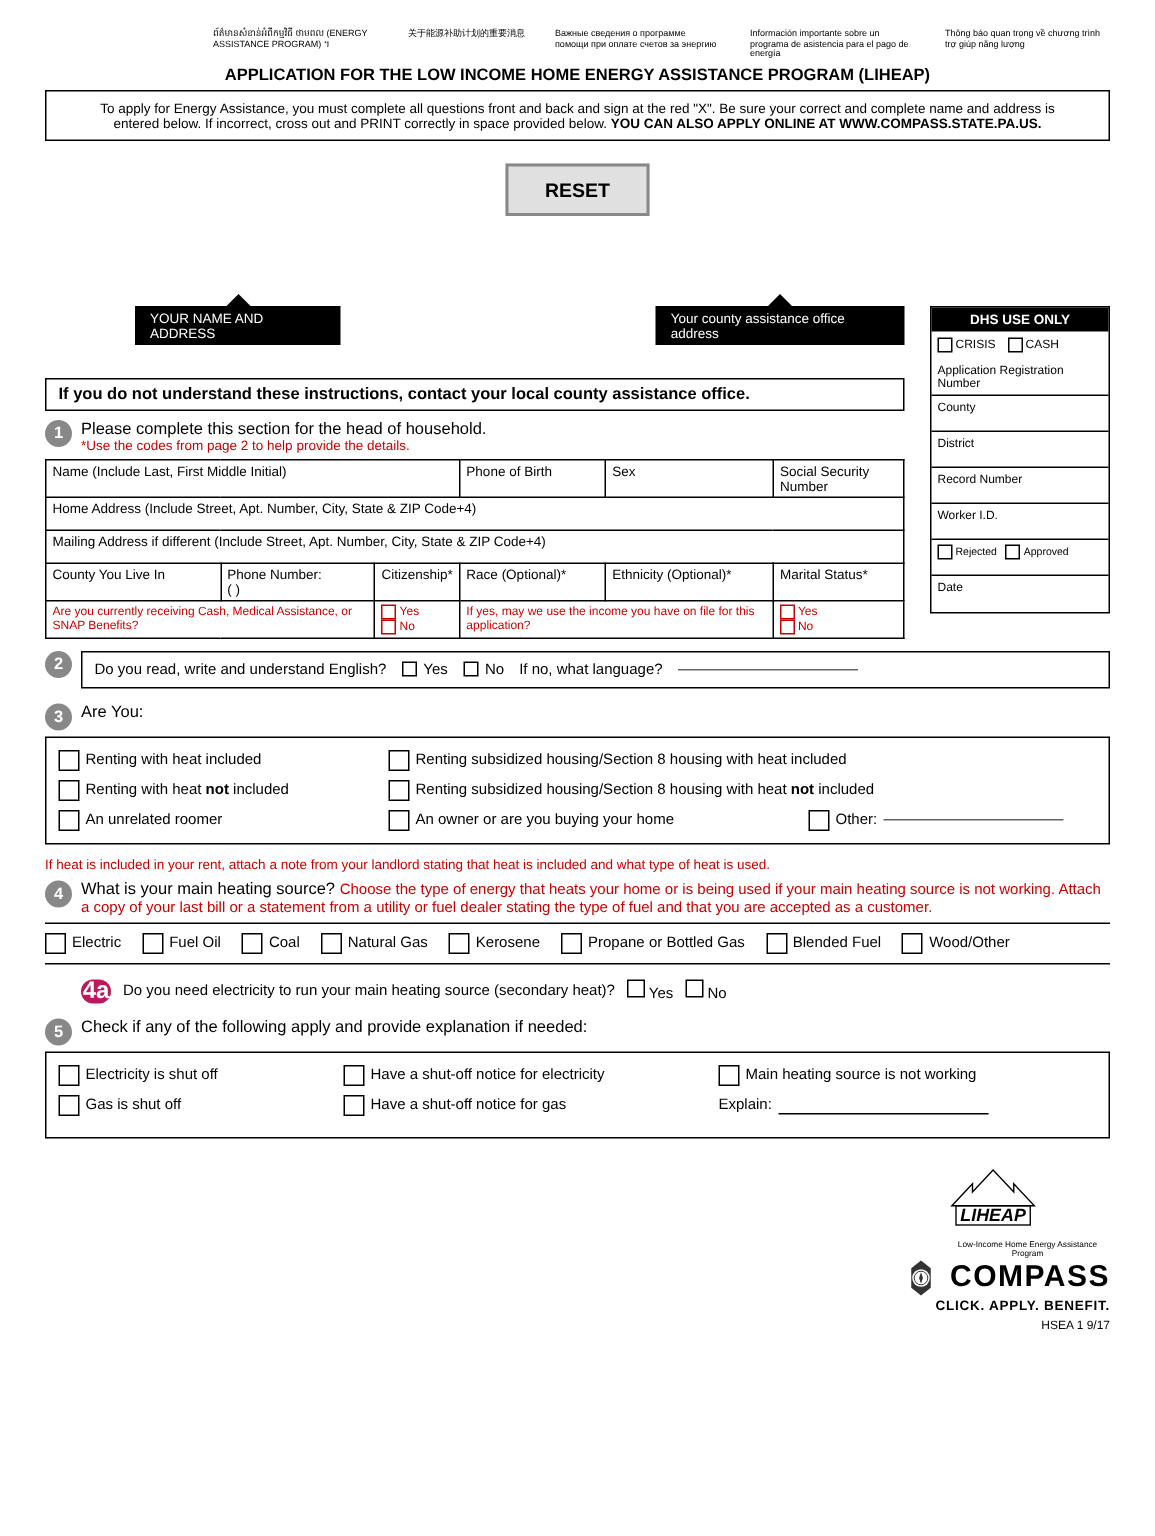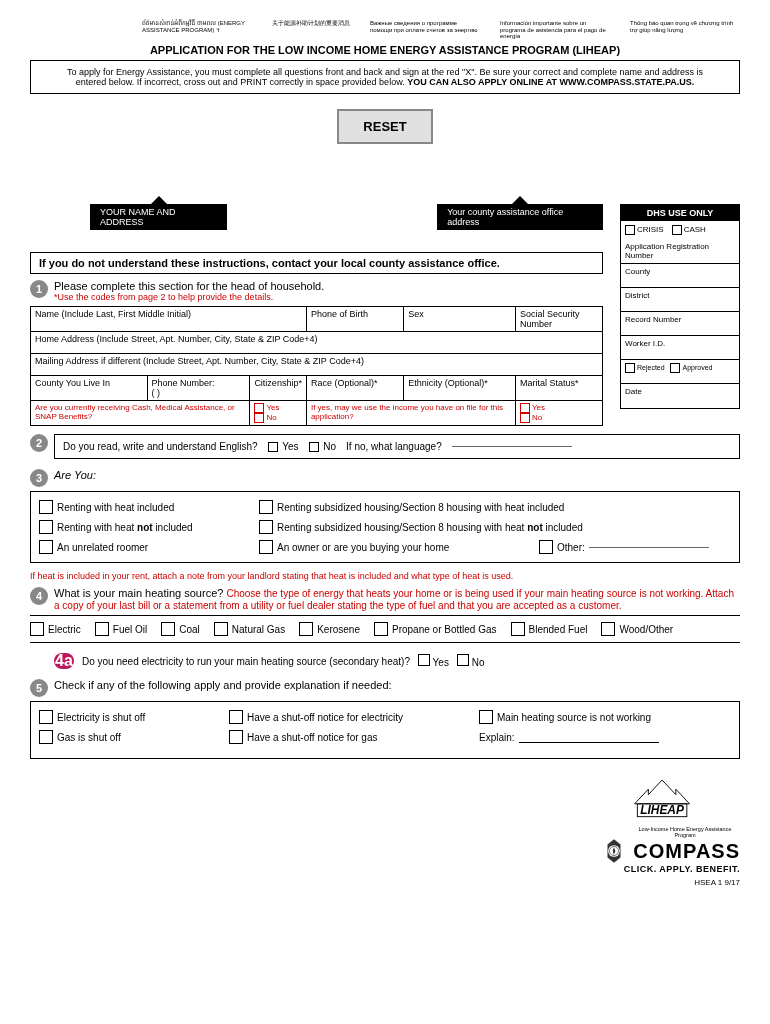--- a/index.html
+++ b/index.html
@@ -155,21 +155,21 @@
     <span>Do you read, write and understand English?</span>
     <span><span class="chk"></span> <span>Yes</span></span>
     <span><span class="chk"></span> <span>No</span></span>
     <span>If no, what language?</span>
     <span class="inline-line"></span>
   </div>
 </div>
 
 <div class="section-head">
   <span class="num-circle">3</span>
-  <span style="font-size:11px;font-style:italic;">Are You:</span>
+  <span style="font-size:11px;">Are You:</span>
 </div>
 <div class="options-grid">
   <div class="opt-row">
     <div class="opt-item" style="width:200px;">
         <span class="chk-lg"></span>
         <span>Renting with heat included</span>
       </div>
     <div class="opt-item">
         <span class="chk-lg"></span>
         <span>Renting subsidized housing/Section 8 housing with heat included</span>

